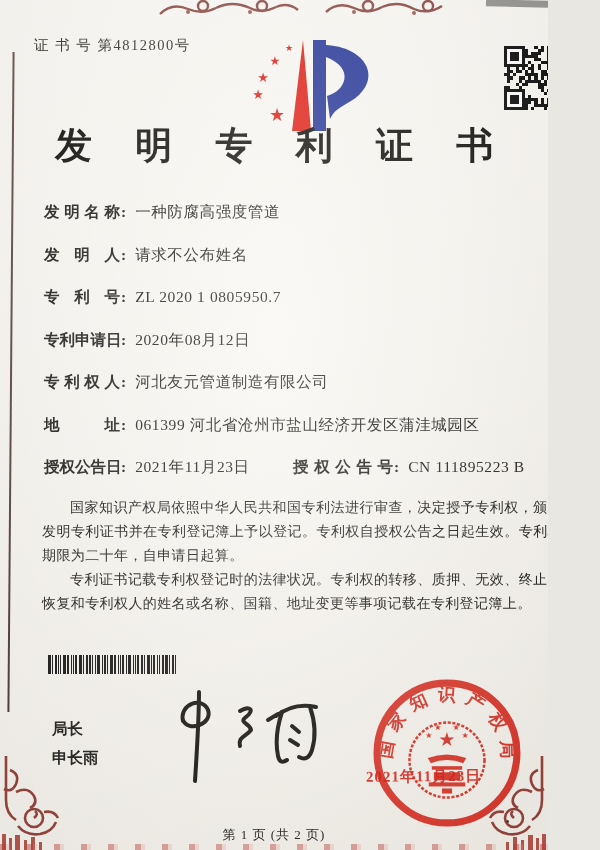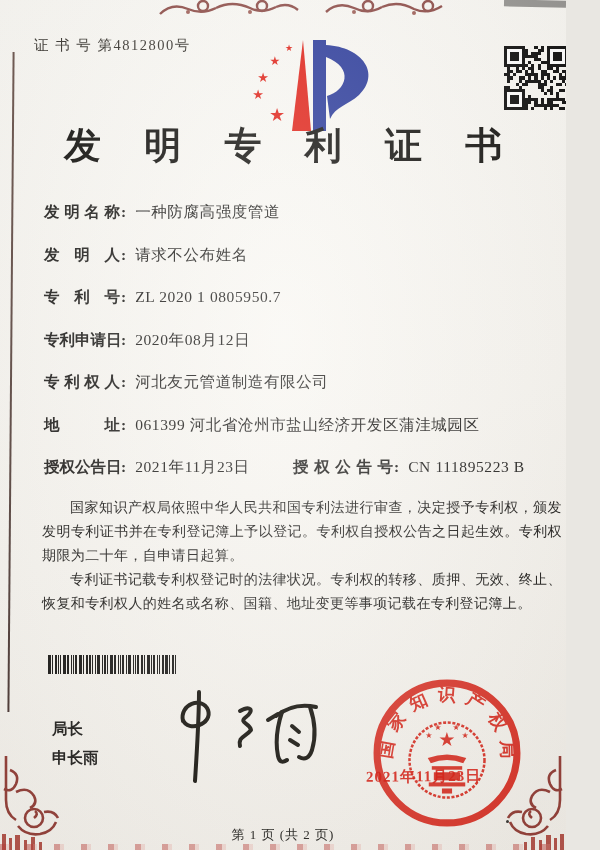--- a/index.html
+++ b/index.html
@@ -3,21 +3,21 @@
 <meta charset="utf-8">
 <style>
   :root{
     --seal-red:#d7281c; --logo-red:#e2241a; --logo-blue:#2c3c9c;
     --ornament:#7c2f2a; --ink:#232220;
   }
   html,body{margin:0;padding:0;background:#e9e7e2;}
   .page{
     position:relative; width:548px; height:850px; overflow:hidden;
     background:linear-gradient(160deg,#fbfaf6 0%,#f8f6f1 55%,#f2efe9 100%);
-    font-family:"Liberation Serif","DejaVu Serif",serif; color:var(--ink);padding-left:18px;
+    font-family:"Liberation Serif","DejaVu Serif",serif; color:var(--ink);
   }
   .page::after{
     content:""; position:absolute; inset:0; pointer-events:none;
     background:radial-gradient(ellipse at 50% 40%, rgba(255,255,255,.25), rgba(60,50,40,.05) 90%);
   }
   .abs{position:absolute;}
   
   .left-border{left:10px; top:52px; width:2px; height:660px;
     background:linear-gradient(#6c564f,#4e3c38); transform:rotate(.45deg);}
   .top-right-edge{right:0; top:0; width:62px; height:7px; background:#7e7d7b; transform:rotate(1.2deg); opacity:.8;}

